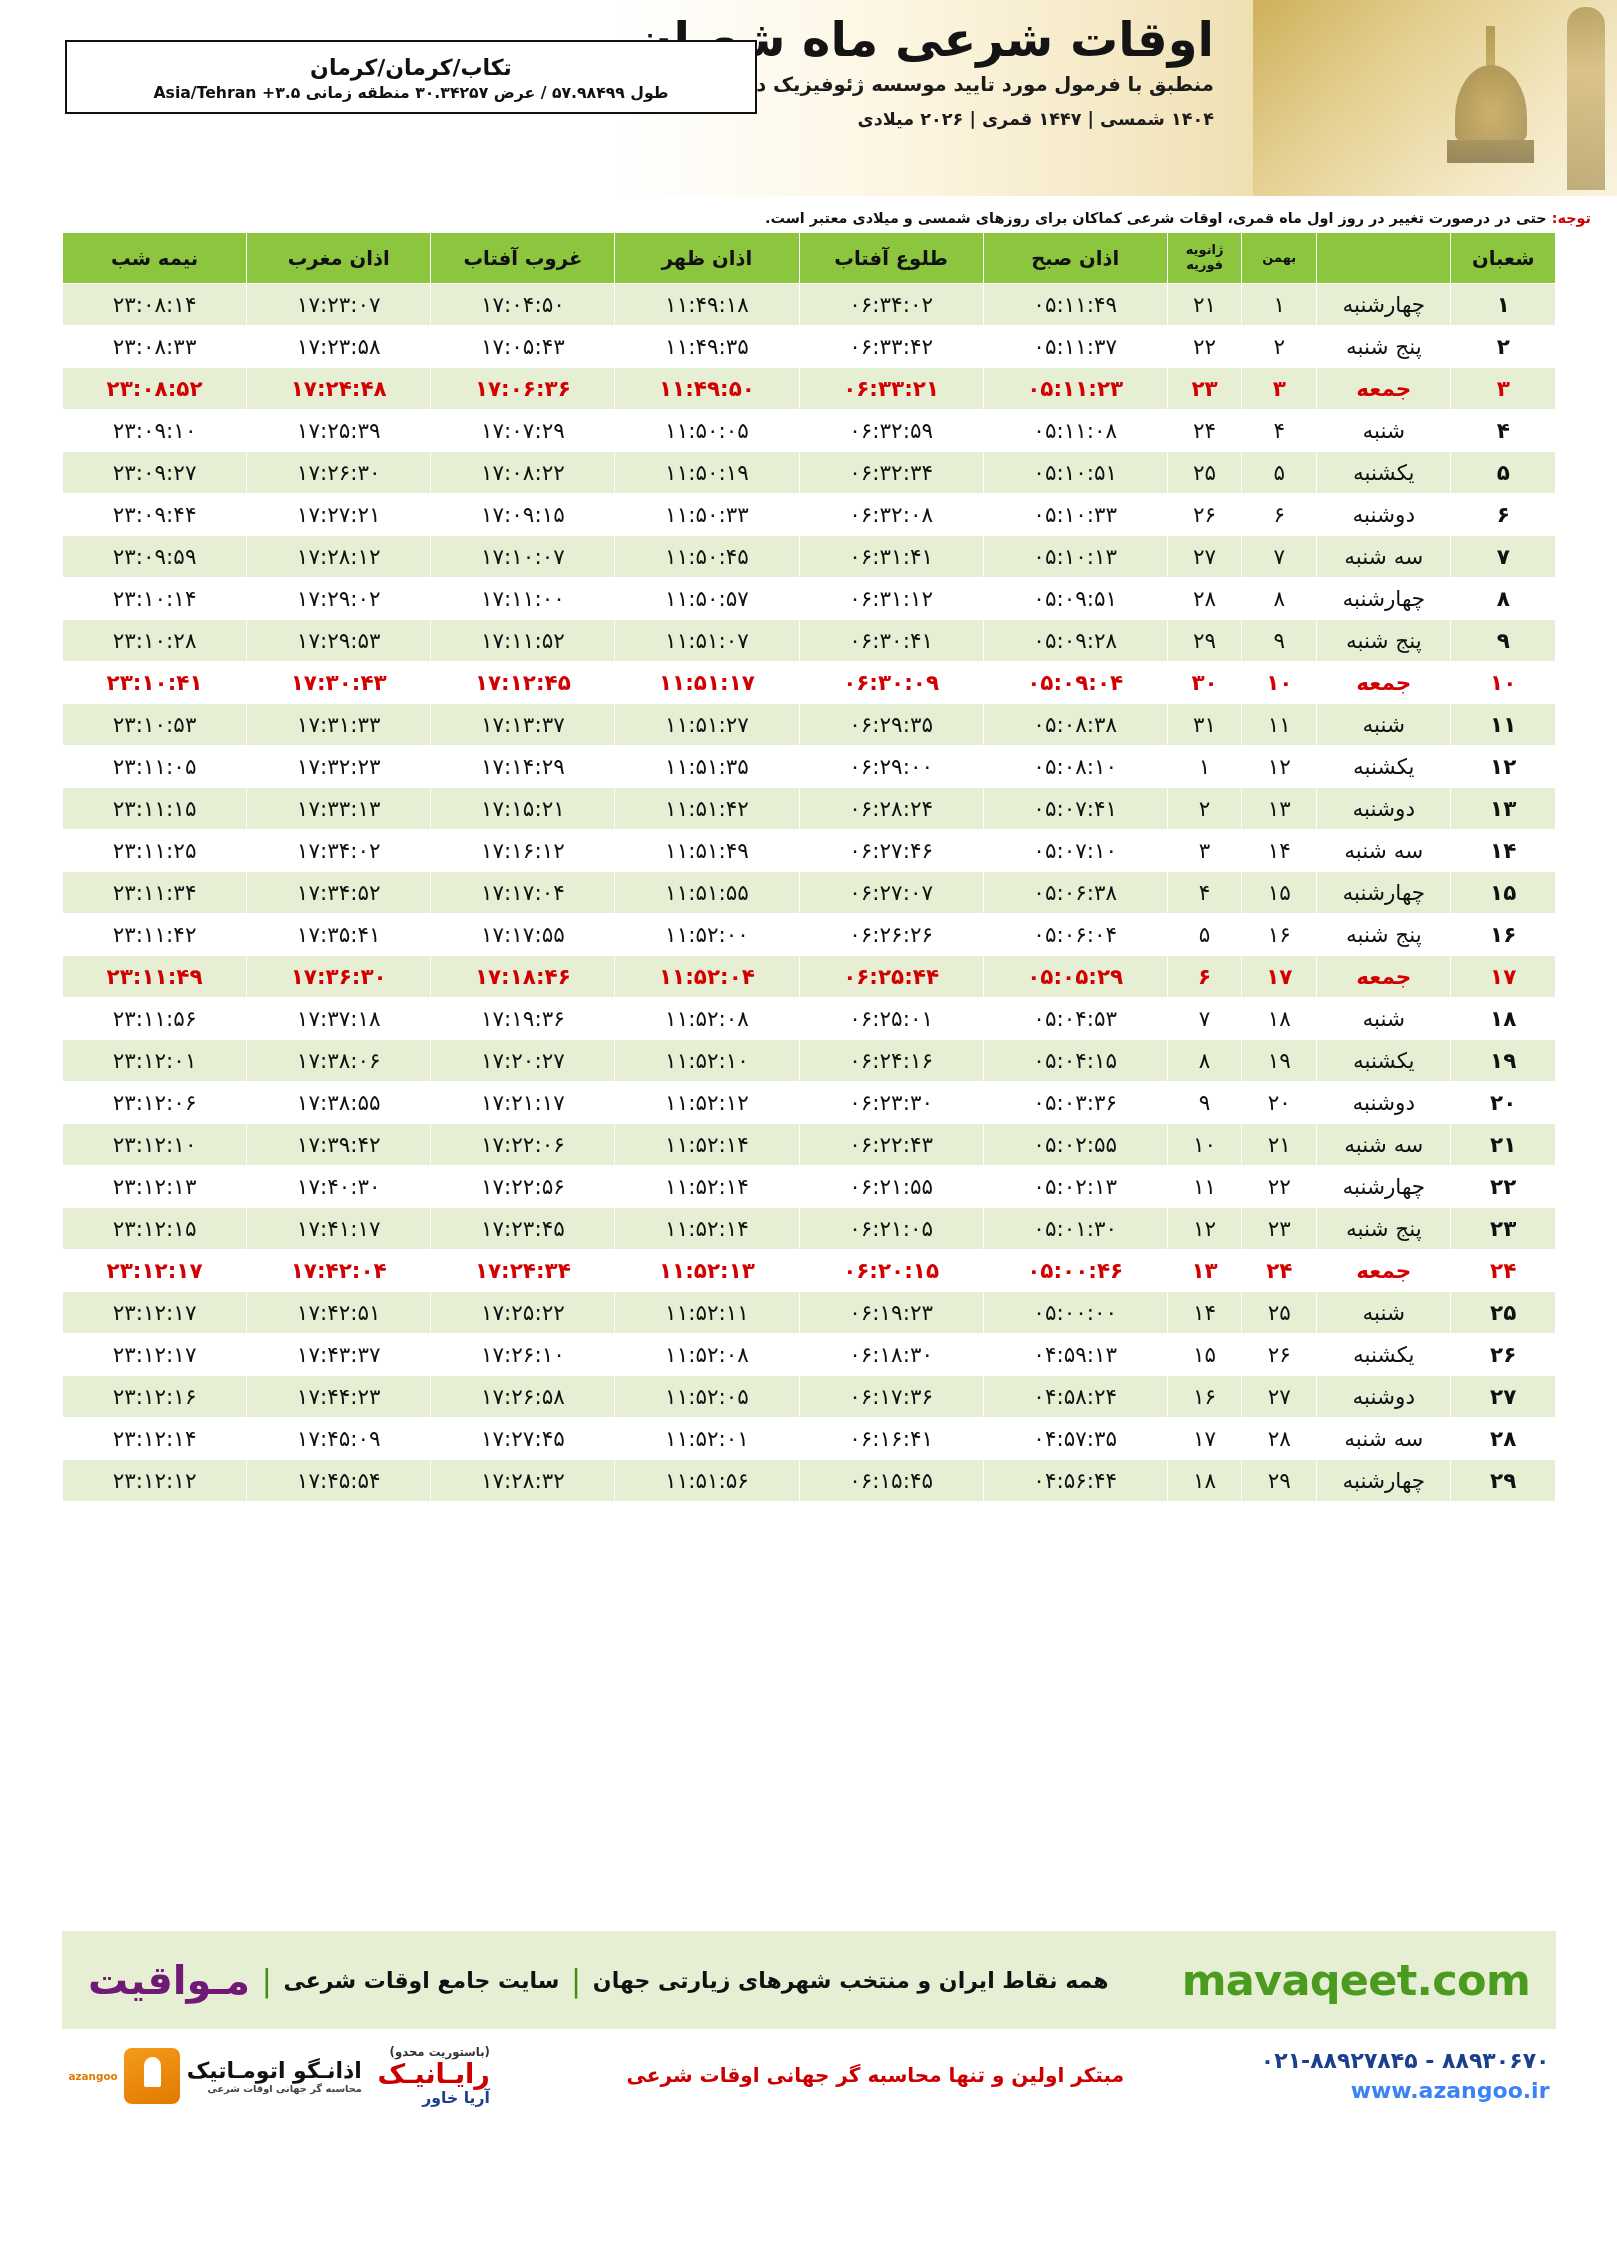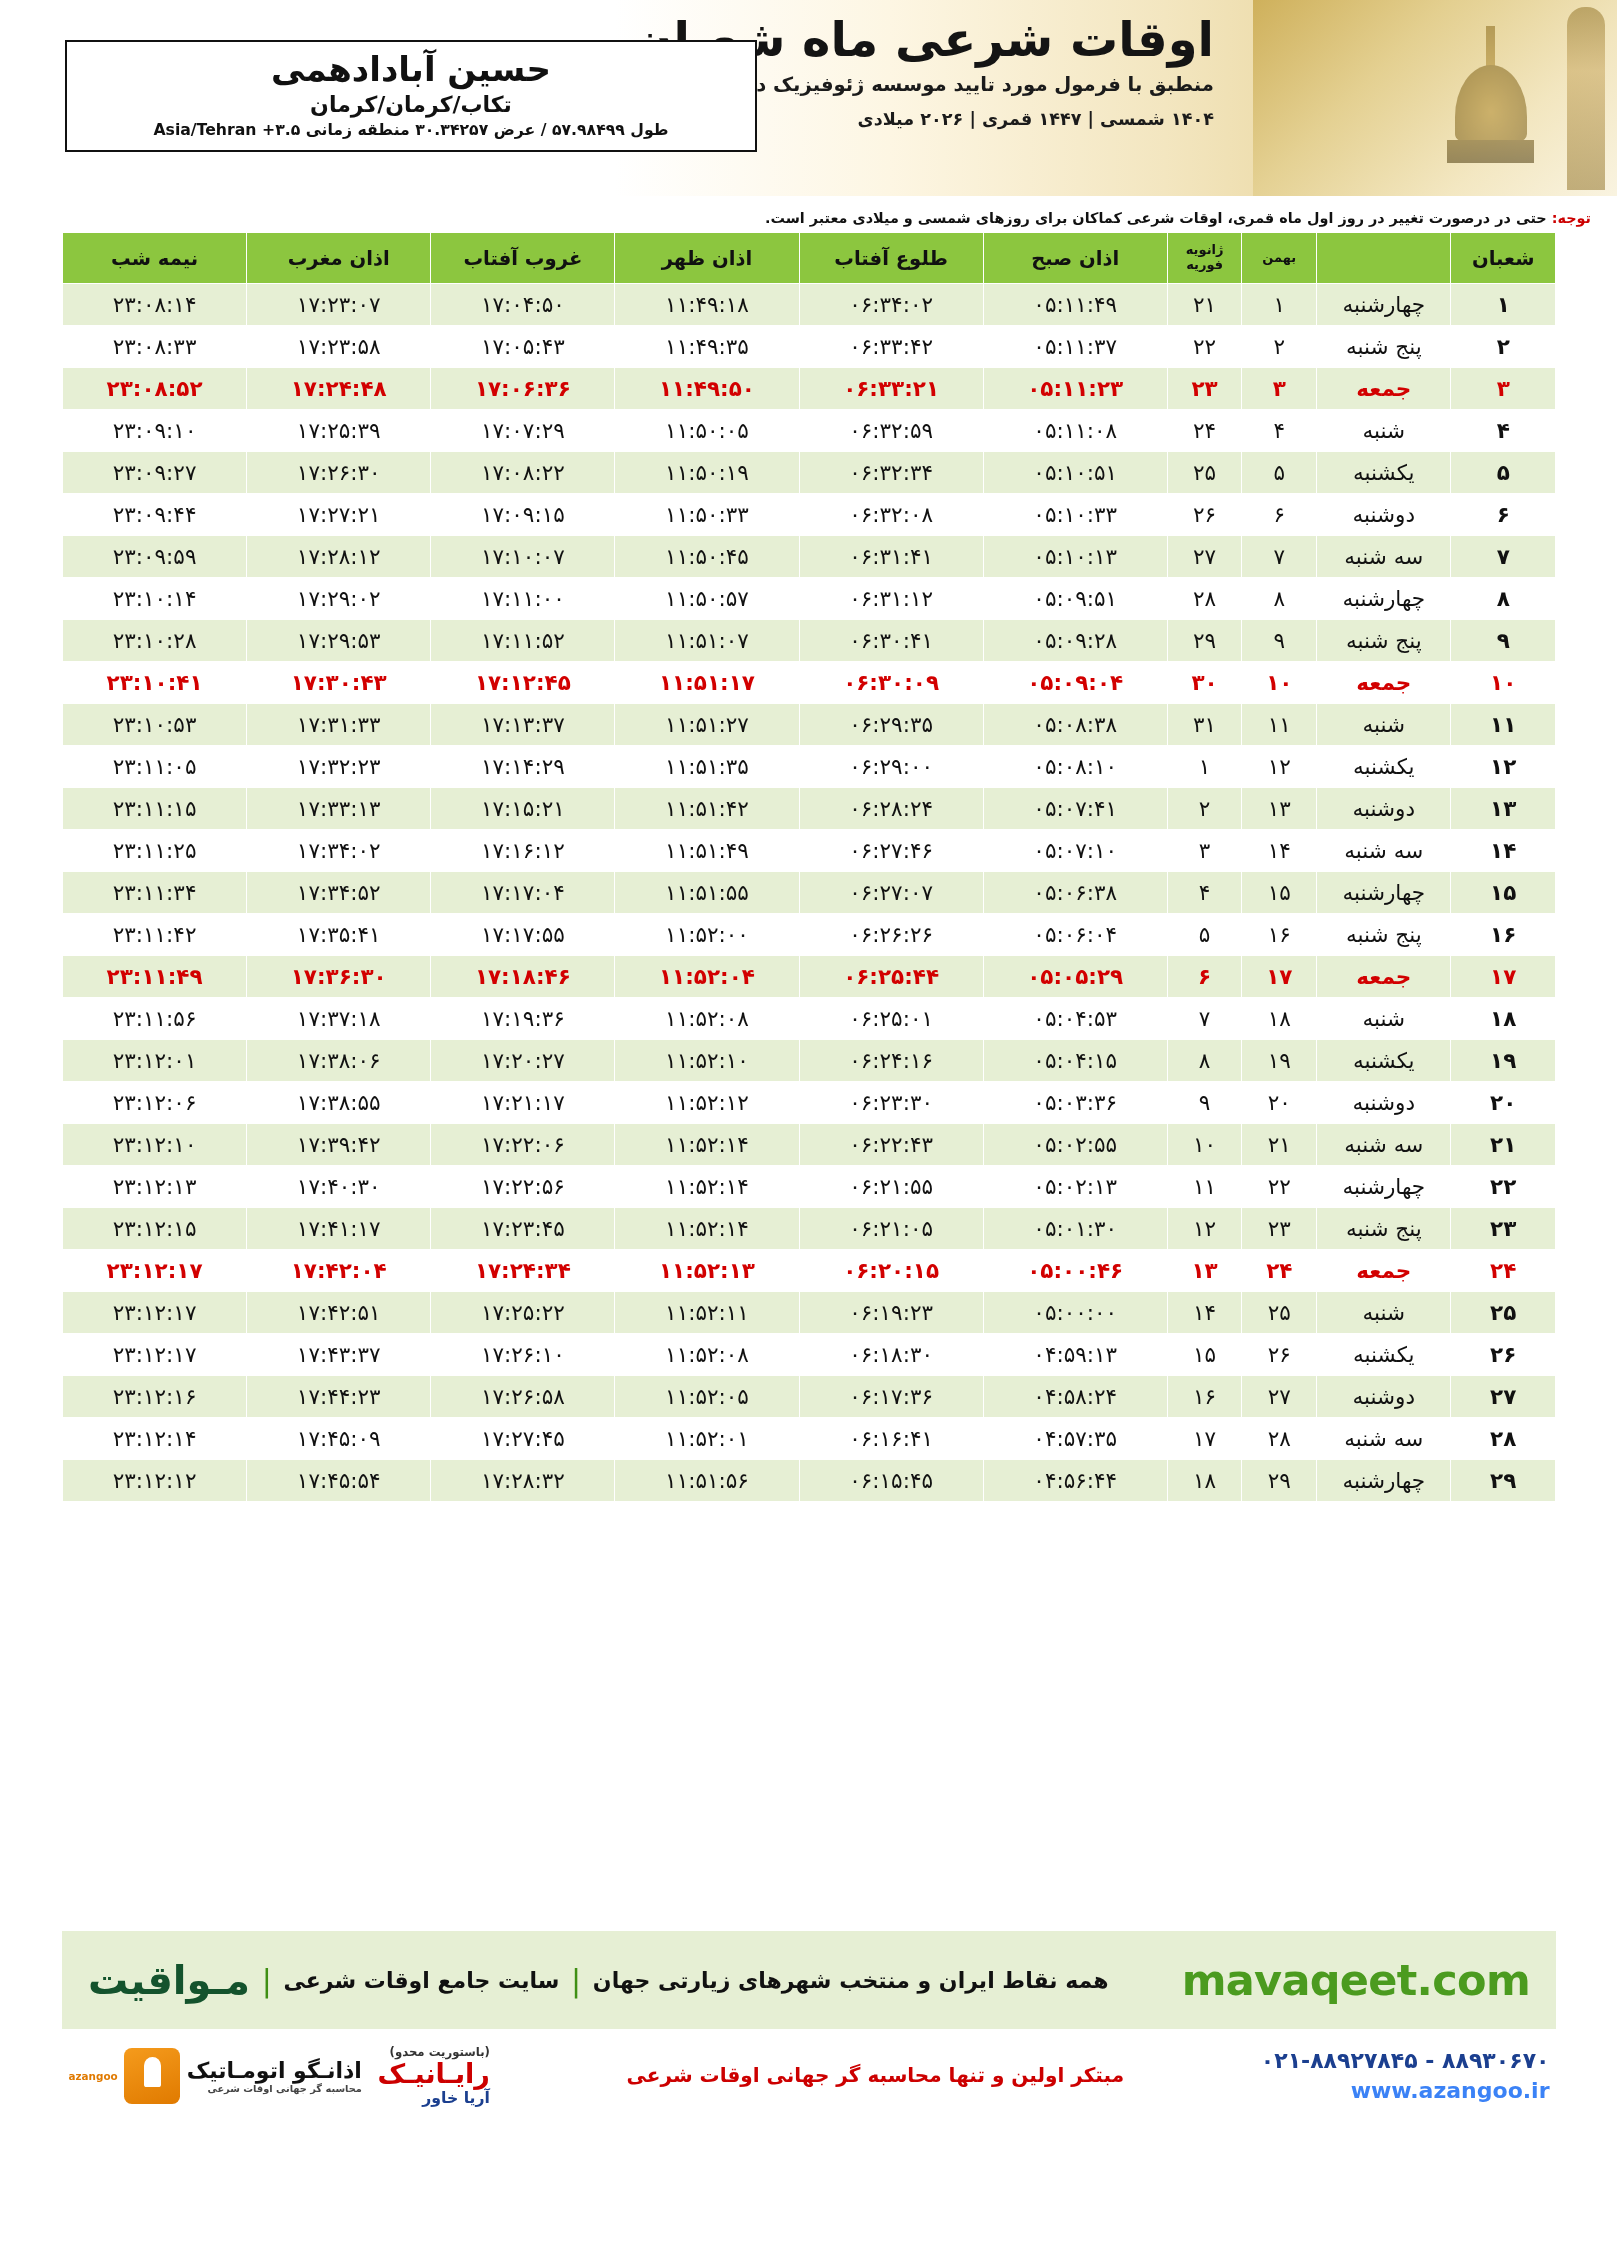--- a/index.html
+++ b/index.html
@@ -203,21 +203,21 @@
   }
   .brand-fa {
     display: flex;
     align-items: center;
     gap: 11.7px;
     direction: rtl;
   }
   .brand-fa .big {
     font-size: 40px;
     font-weight: bold;
-    color: #14532d;
+    color: #701a75;
   }
   .brand-fa .mid {
     font-size: 22px;
     font-weight: bold;
     color: #111;
   }
   .brand-fa .sep { color: #3f8f14; font-size: 30px; }
 
   .footer-bottom {
     display: flex;
@@ -291,21 +291,20 @@
     <div class="base"></div>
   </div>
 
   <div class="title-block">
     <div class="title-main">اوقات شرعی ماه شعبان</div>
     <div class="title-sub">منطبق با فرمول مورد تایید موسسه ژئوفیزیک دانشگاه تهران</div>
     <div class="title-dates">۱۴۰۴ شمسی | ۱۴۴۷ قمری | ۲۰۲۶ میلادی</div>
   </div>
 
   <div class="city-box">
-    <div class="city-name">حسین آبادادهمی</div>
     <div class="city-path">تکاب/کرمان/کرمان</div>
     <div class="city-coords">طول ۵۷.۹۸۴۹۹ / عرض ۳۰.۳۴۲۵۷ منطقه زمانی ۳.۵+ Asia/Tehran</div>
   </div>
 </div>
 
 <div class="note-line">
   <span class="note-label">توجه:</span>
   <span>حتی در درصورت تغییر در روز اول ماه قمری، اوقات شرعی کماکان برای روزهای شمسی و میلادی معتبر است.</span>
 </div>
 

